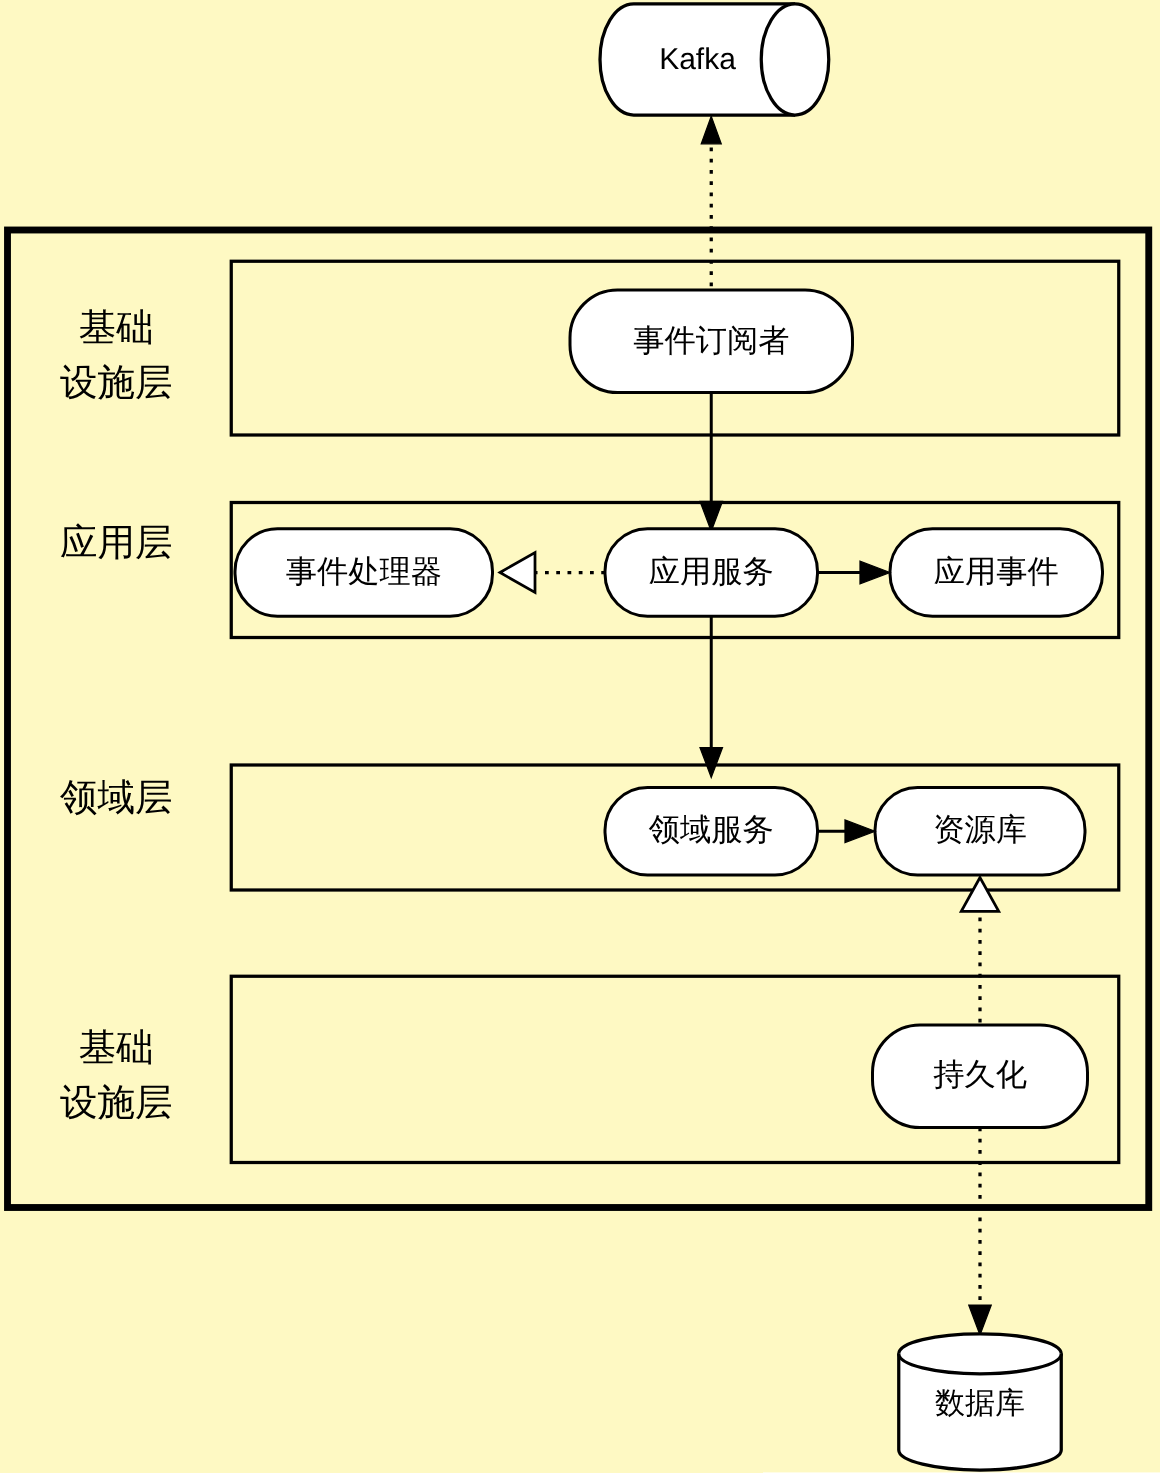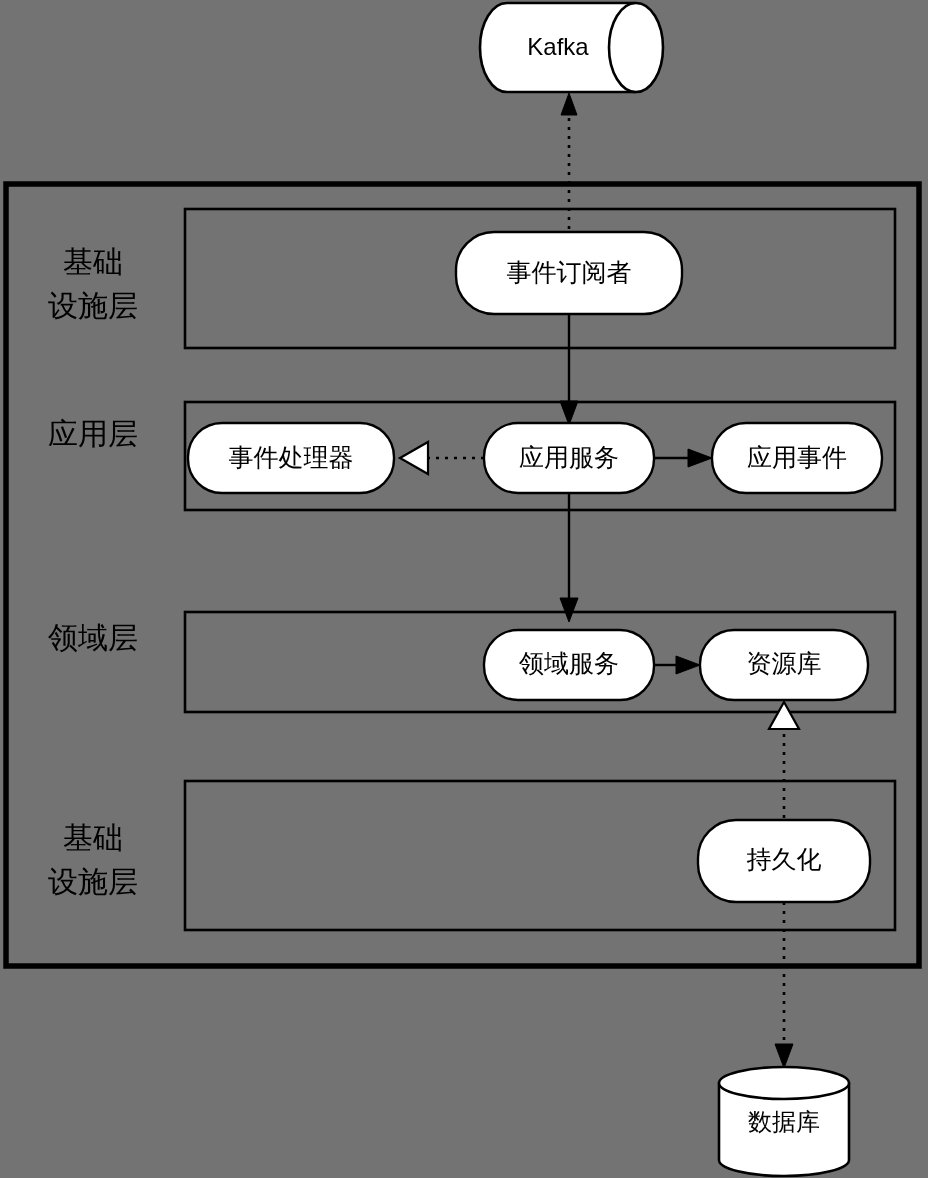--- a/index.html
+++ b/index.html
@@ -7,21 +7,21 @@
     padding: 0;
     background: #ffffff;
   }
   body {
     font-family: "Liberation Sans", "DejaVu Sans", sans-serif;
   }
   #diagram-root {
     position: relative;
     width: 928px;
     height: 1178px;
-    background: #737373;
+    background: #fef9c3;
     overflow: hidden;
   }
   #diagram-svg {
     position: absolute;
     left: 0;
     top: 0;
     width: 928px;
     height: 1178px;
   }
   .outer-container {

